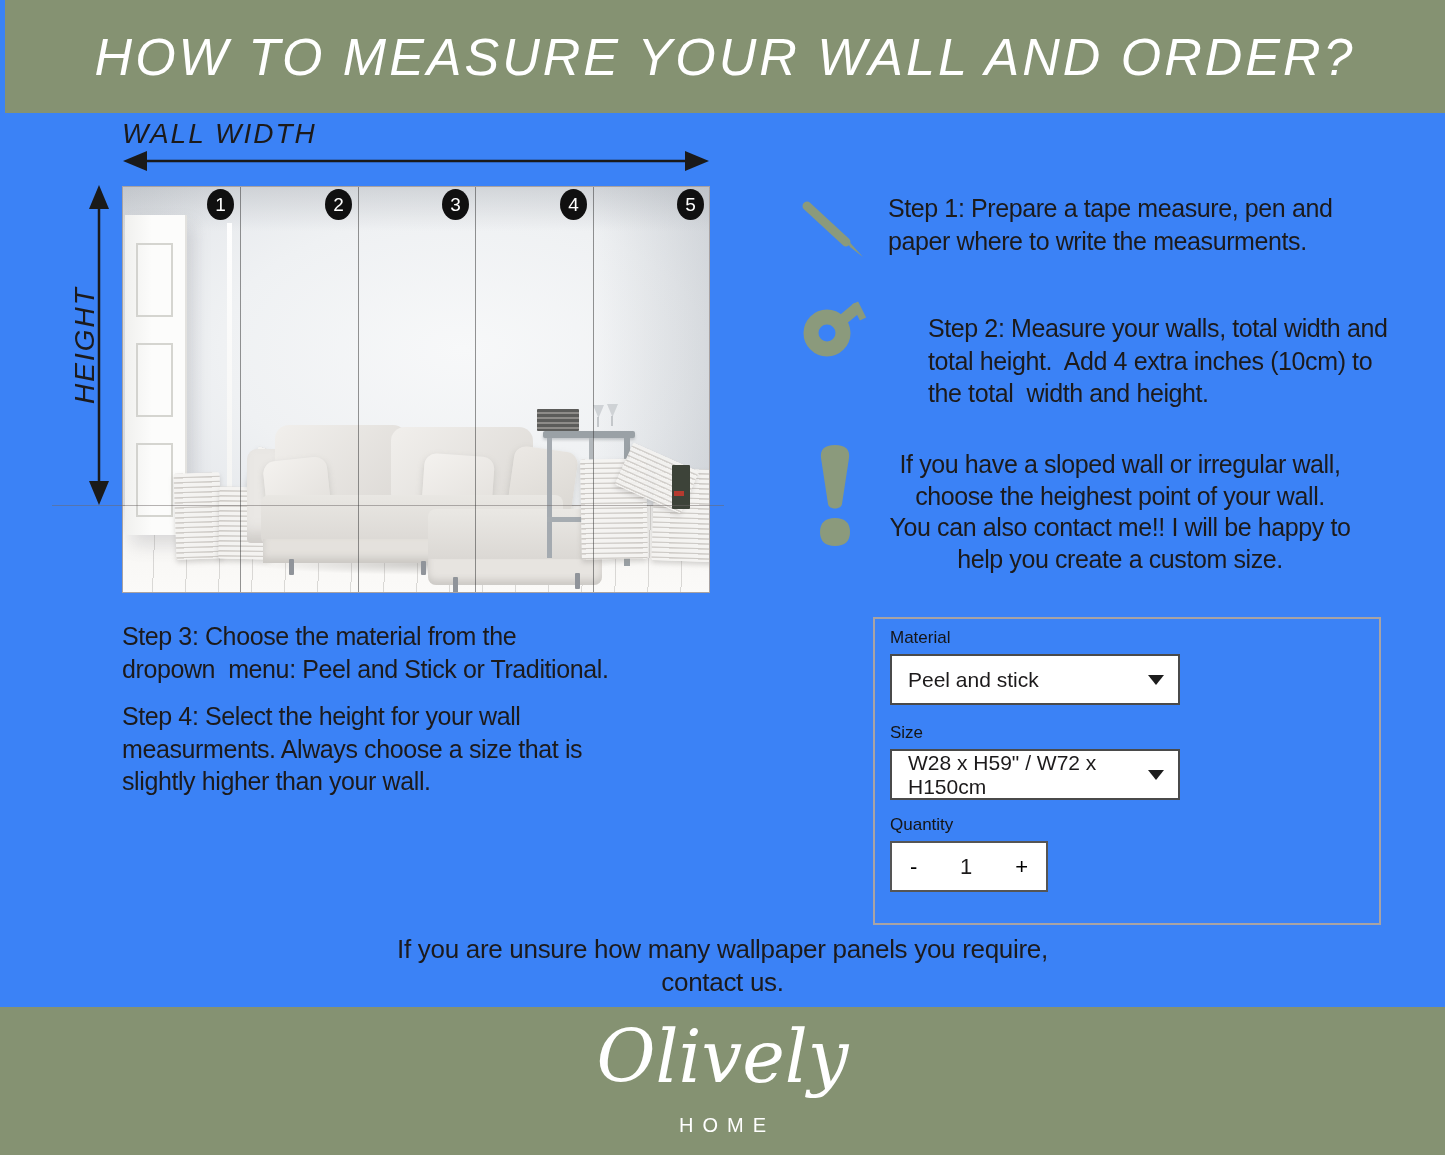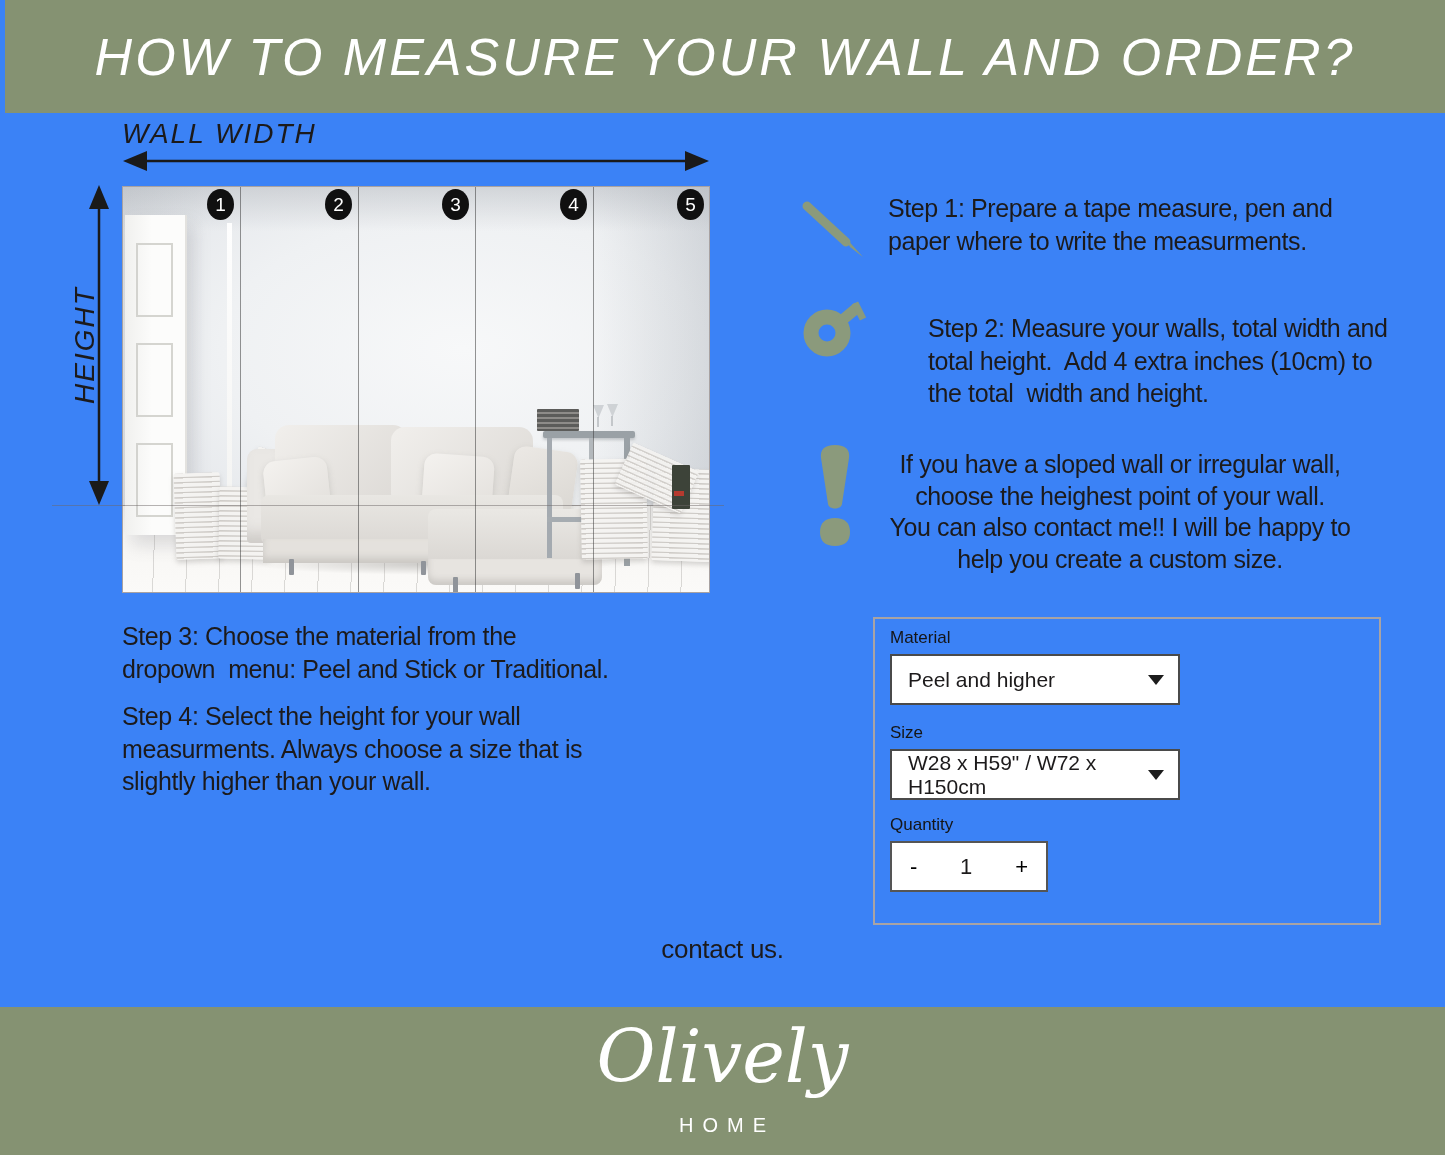--- a/index.html
+++ b/index.html
@@ -215,39 +215,40 @@
 
   <div class="body-text" style="left:122px;top:620px;width:590px;">Step 3: Choose the material from the
 dropown  menu: Peel and Stick or Traditional.</div>
   <div class="body-text" style="left:122px;top:700px;width:590px;">Step 4: Select the height for your wall
 measurments. Always choose a size that is
 slightly higher than your wall.</div>
 
   <div class="order-form">
     <div class="form-label" style="top:9px;">Material</div>
     <div class="select" style="top:35px;">
-      <span>Peel and higher</span>
+      <span>Peel and stick</span>
       <span class="caret"></span>
     </div>
 
     <div class="form-label" style="top:104px;">Size</div>
     <div class="select" style="top:130px;">
       <span>W28 x H59" / W72 x H150cm</span>
       <span class="caret"></span>
     </div>
 
     <div class="form-label" style="top:196px;">Quantity</div>
     <div class="stepper">
       <button class="stepper-btn">-</button>
       <span>1</span>
       <button class="stepper-btn">+</button>
     </div>
   </div>
 
   <div class="footer-note">
+    <div>If you are unsure how many wallpaper panels you require,</div>
     <a class="contact-link">contact us.</a>
   </div>
 
   <div class="banner banner-bottom">
     <div class="logo-script">Olively</div>
     <div class="logo-sub">HOME</div>
   </div>
 
 </div>
 

